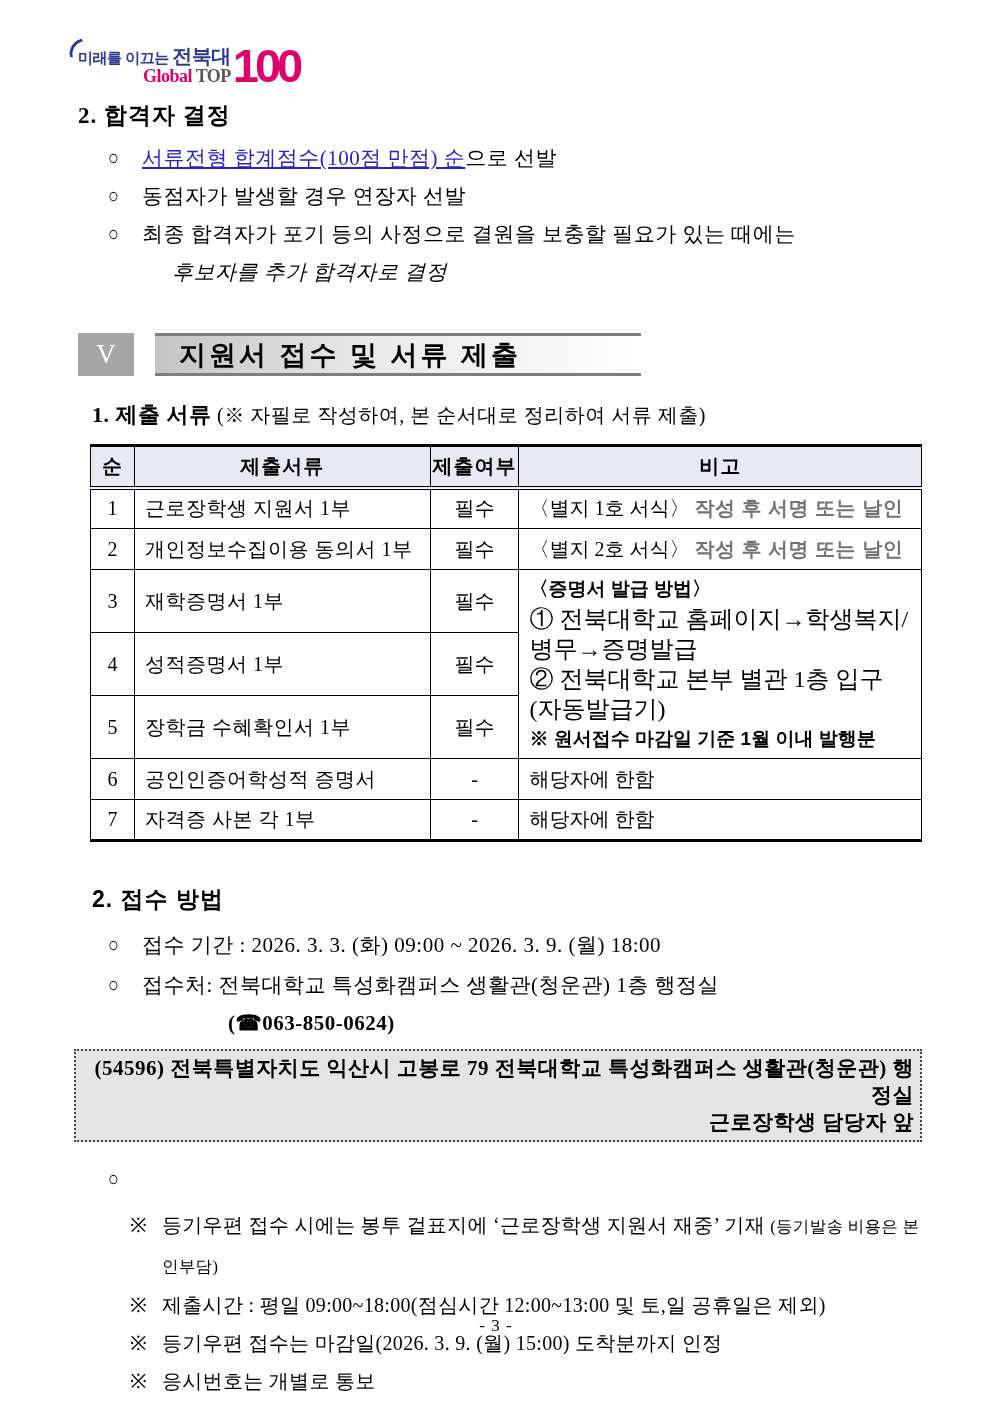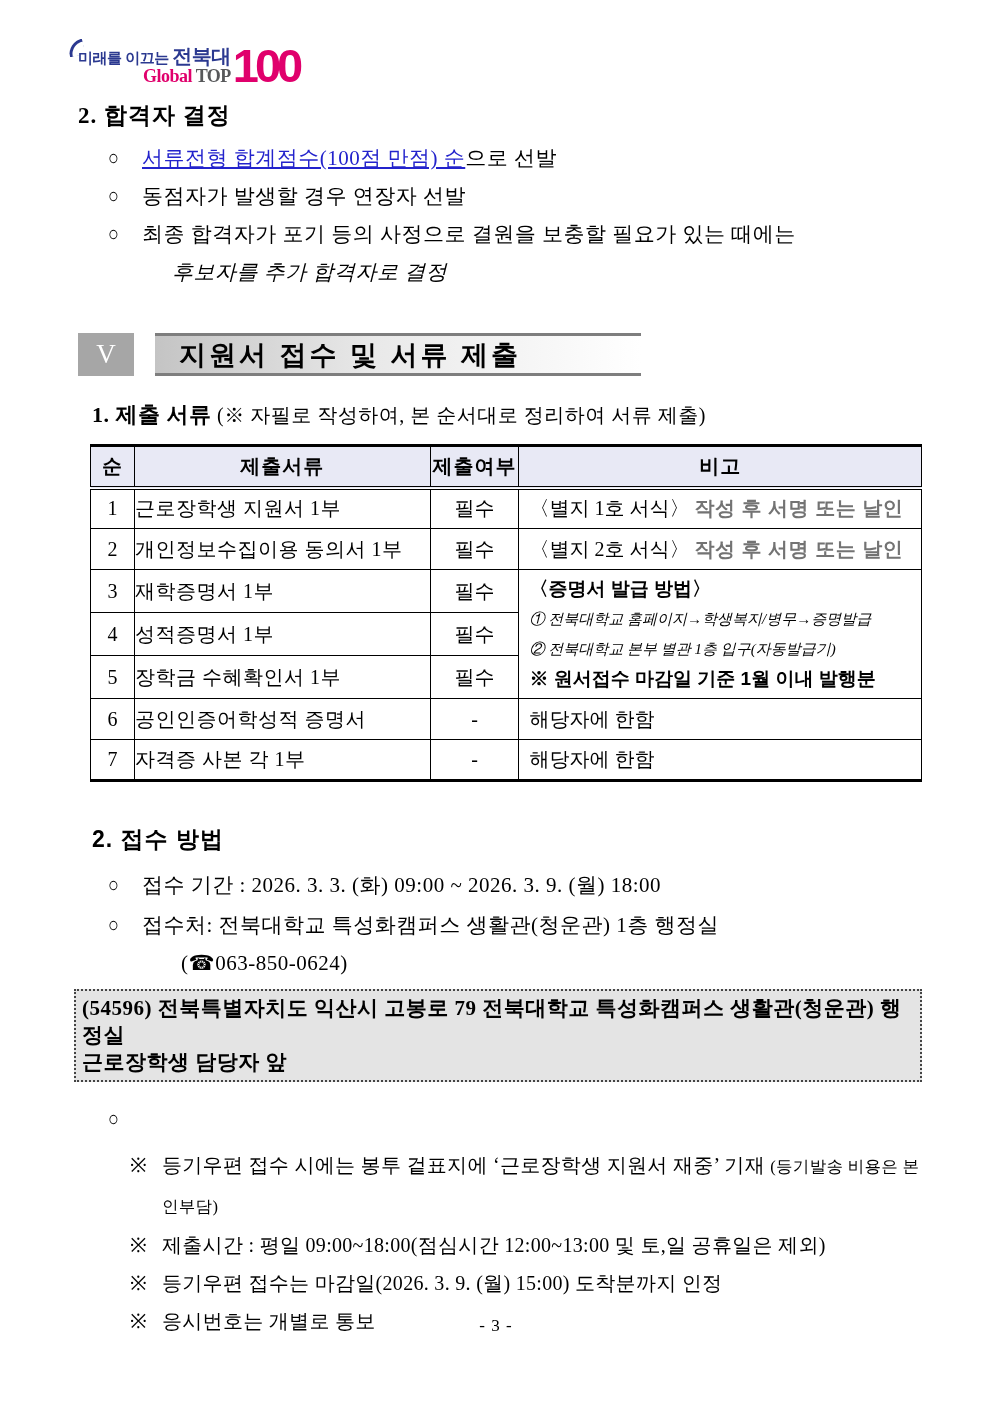--- a/index.html
+++ b/index.html
@@ -47,37 +47,37 @@
   .docs-heading .lead { font-size:22px; font-weight:bold; }
 
   
   table.docs { border-collapse:collapse; width:832px; margin:14px 0 0 12px;
     border-top:3px solid #000; border-bottom:3px solid #000; }
   table.docs th, table.docs td { border:1px solid #000; }
   table.docs thead th { background:#e8e9f5; height:42px; font-size:20px; font-weight:bold;
     text-align:center; border-bottom:4px double #000; letter-spacing:1px; }
   table.docs td { height:41px; font-size:20px; }
   td.c-no { text-align:center; }
-  td.c-doc { letter-spacing:0.5px; }
+  td.c-doc { padding-left:10px; letter-spacing:0.5px; }
   td.c-req { text-align:center; }
   td.c-rem { padding-left:10px; font-size:19px; }
   .rem-bold { font-family:"Liberation Sans",sans-serif; font-weight:bold; color:#737373; letter-spacing:0.5px; }
   td.c-merged { vertical-align:middle; padding:4px 10px; line-height:30px; font-size:19px; }
   .m-title, .m-note { font-family:"Liberation Sans",sans-serif; font-weight:bold; font-size:19px; }
-  .m-line { font-size:15px;font-style:italic; }
+  .m-line { font-size:24px; }
 
   
   .app-heading { margin:42px 0 0 14px; font-family:"Liberation Sans",sans-serif; letter-spacing:1px; }
   .app-bullets { margin:10px 0 0 30px; }
   .app-bullet { display:flex; font-size:21px; line-height:40px; letter-spacing:0.5px; }
   .app-bullet .mark { width:34px; flex:0 0 34px; font-size:18px; font-weight:bold; transform:scaleY(1.2); }
-  .phone-line { margin-left:73px; font-size:21px; line-height:36px; letter-spacing:0.5px; }
+  .phone-line { margin-left:120px; font-size:21px; line-height:36px; letter-spacing:0.5px;font-weight:bold; }
 
   .address-box { margin:8px 0 0 -4px; width:848px; background:#e4e4e4; border:2px dotted #444;
-    text-align:left; font-weight:bold; font-size:21px; line-height:27px; padding:4px 6px; letter-spacing:0.5px; }
+    text-align:right; font-weight:bold; font-size:21px; line-height:27px; padding:4px 6px; letter-spacing:0.5px; }
 
   .method-line { margin:18px 0 0 30px; }
   .opt { font-weight:bold; text-decoration:underline; letter-spacing:1px; }
 
   .notes { margin:8px 0 0 52px; }
   .note { display:flex; font-size:20px; line-height:38px; letter-spacing:0.3px; }
   .note .nmark { width:32px; flex:0 0 32px; }
   .note .small { font-size:16.5px; }
 
   .footer { position:absolute; left:0; top:1316px; width:992px; text-align:center;

